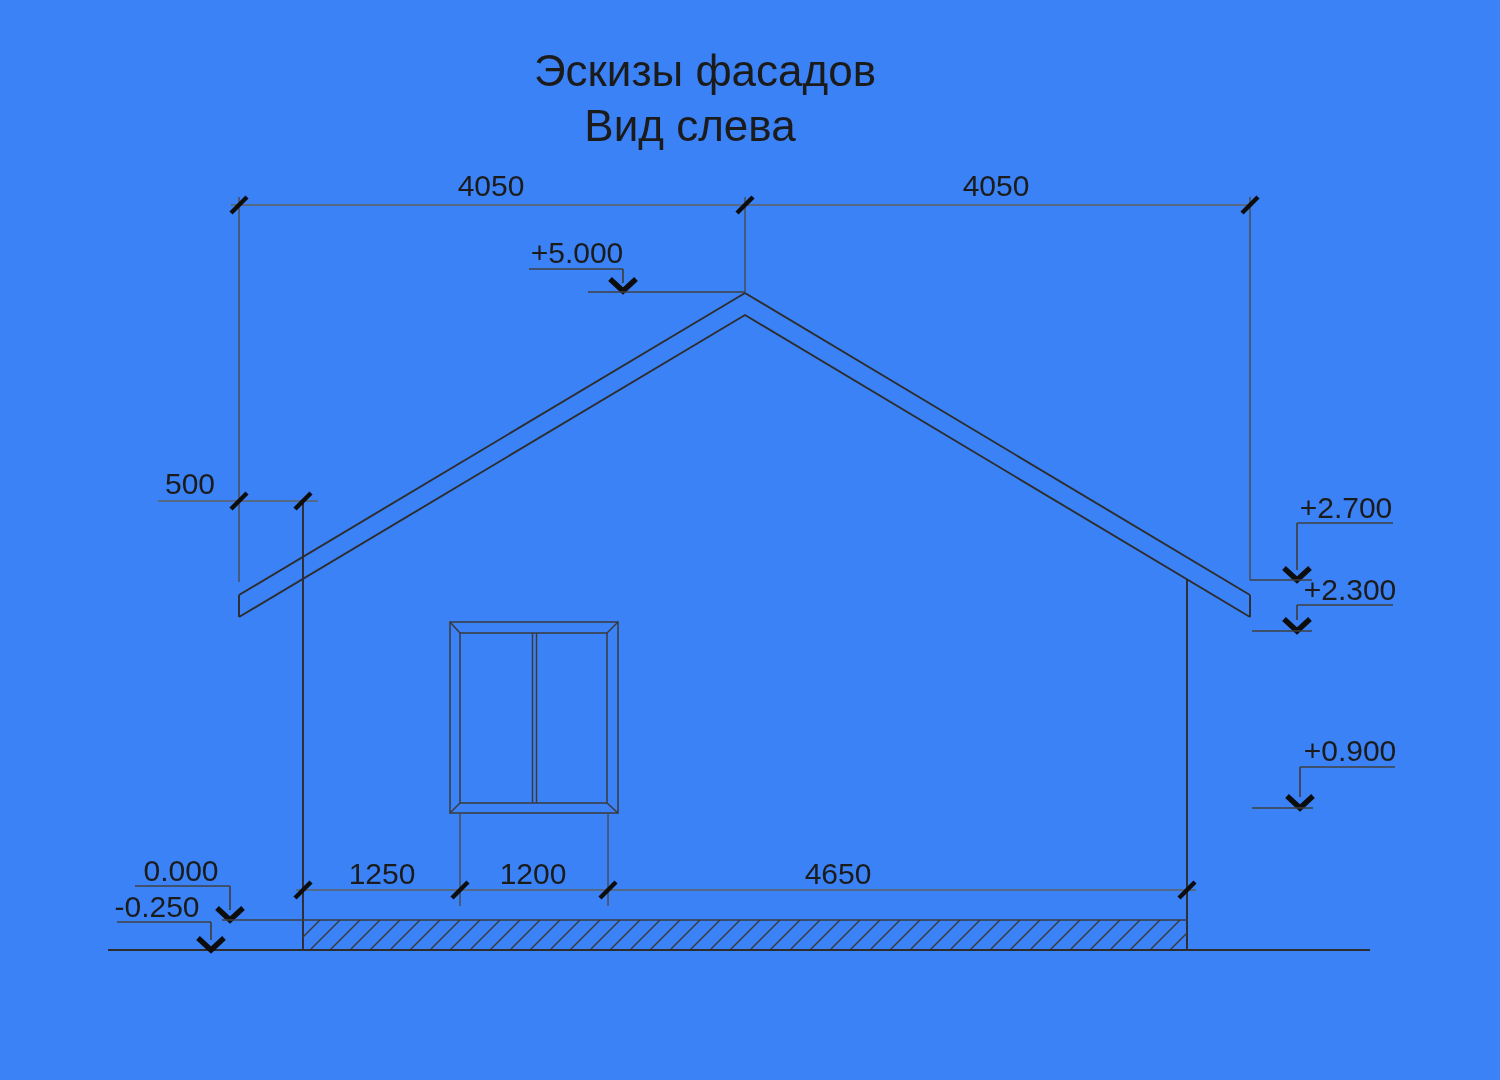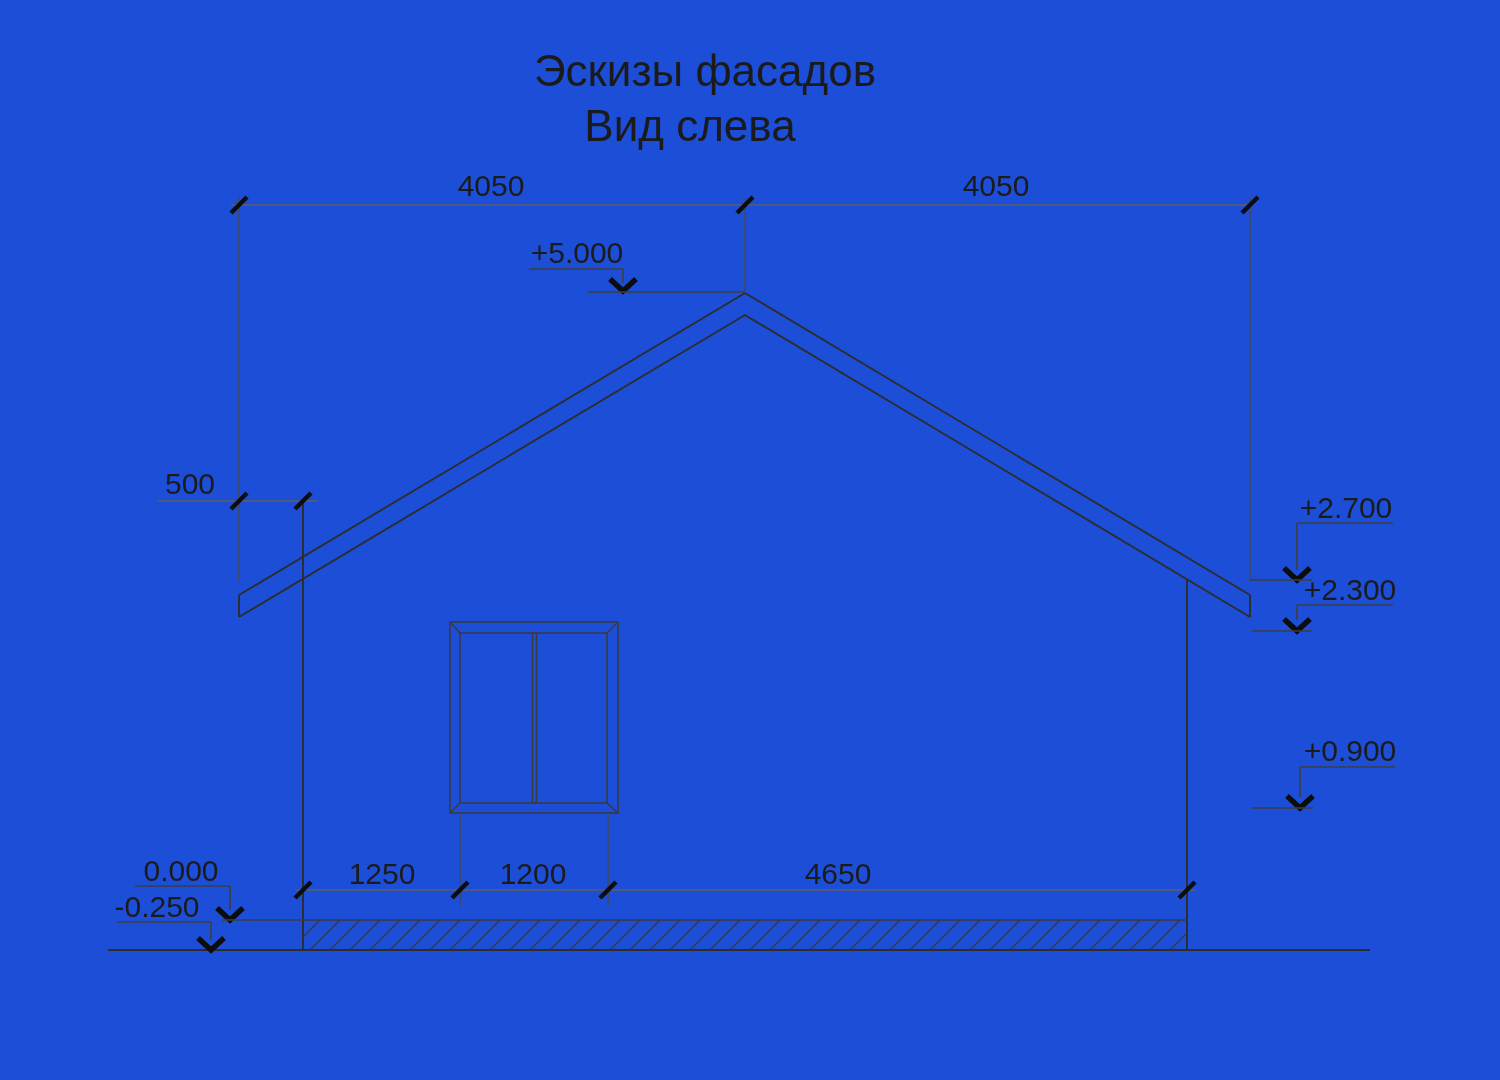--- a/index.html
+++ b/index.html
@@ -1,19 +1,19 @@
 <!DOCTYPE html>
 <html><head>
 <meta charset="utf-8">
 <style>
   html,body{margin:0;padding:0;background:#ffffff;}
   .stage{
     position:relative;
     width:1500px;height:1080px;
-    background:#1d4ed8;
+    background:#3b82f6;
     overflow:hidden;
     font-family:"Liberation Sans", sans-serif;
   }
   svg{position:absolute;inset:0;display:block;}
   
   .geo   {stroke:#2d2d2d;stroke-width:1.9;fill:none;stroke-linecap:butt;}
   .geo-thin{stroke:#3a3a3a;stroke-width:1.5;fill:none;}
   .dim   {stroke:#5f5f5f;stroke-width:1.5;fill:none;}
   .ext   {stroke:#4a4a4a;stroke-width:1.4;fill:none;}
   .lvl   {stroke:#3f3f3f;stroke-width:1.7;fill:none;}

